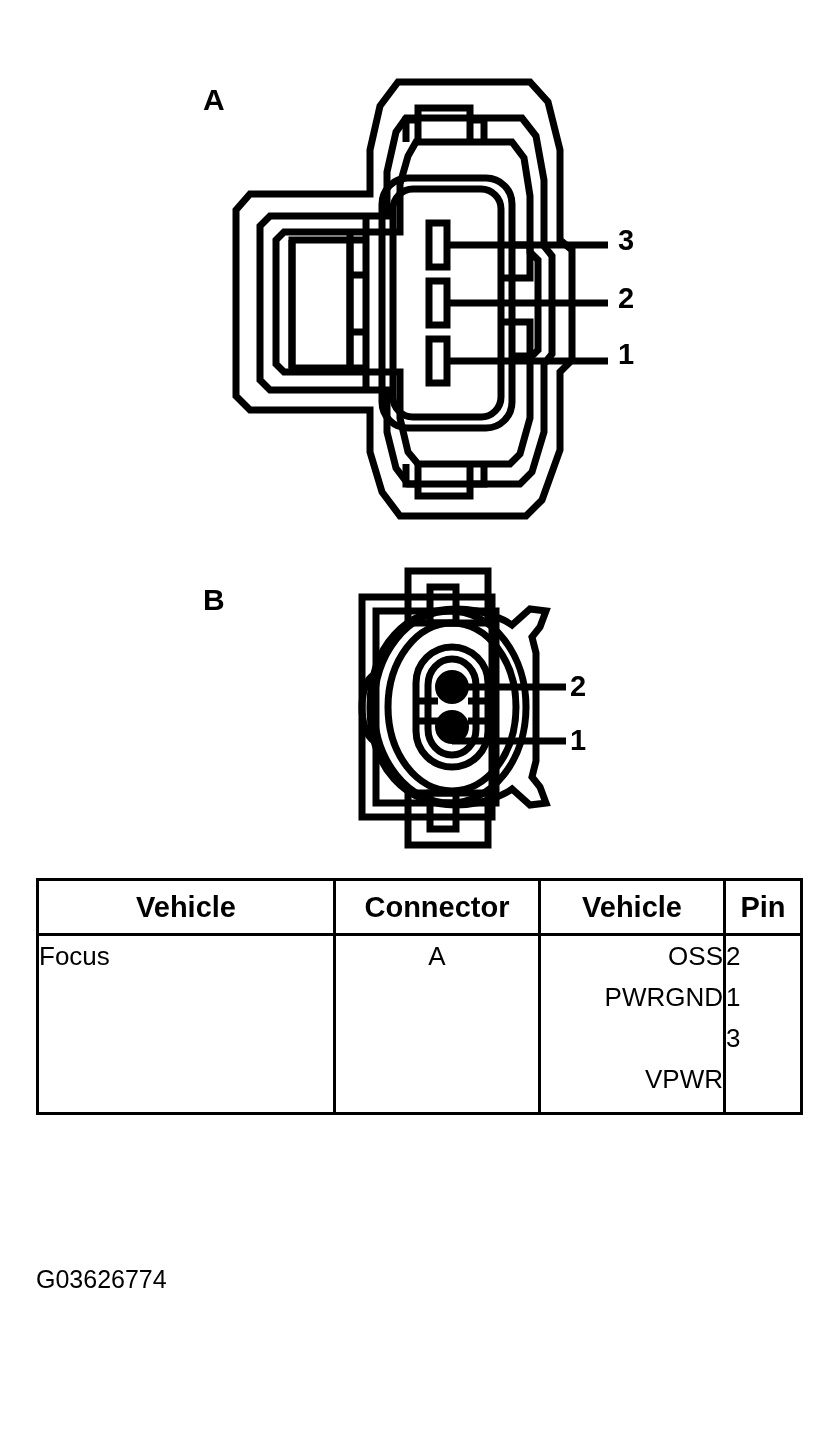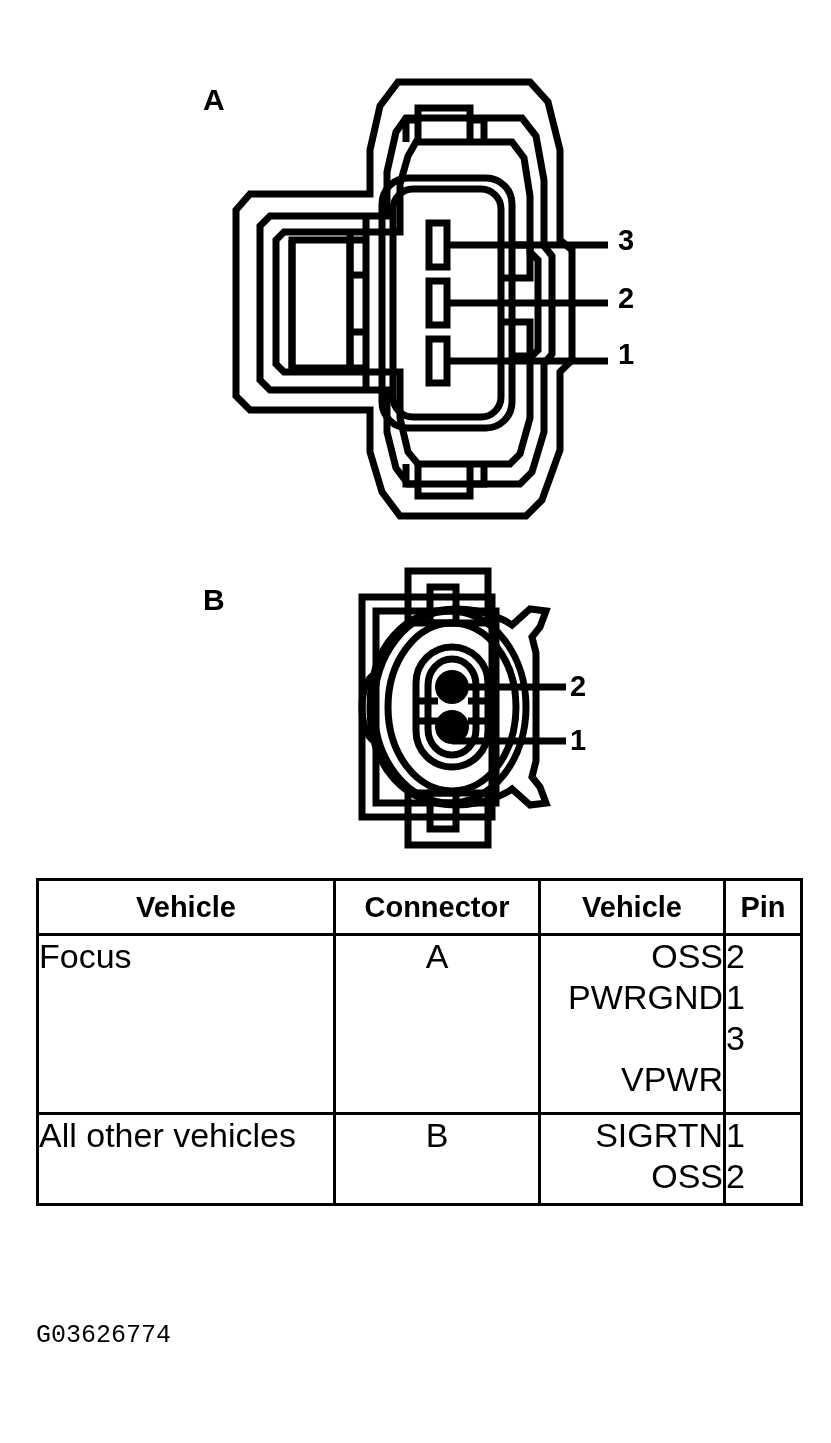--- a/index.html
+++ b/index.html
@@ -81,40 +81,40 @@
     white-space: nowrap;
   }
   .col-vehicle   { width: 294px; }
   .col-connector { width: 202px; }
   .col-circuit   { width: 182px; }
   .col-pin       { width: 74px;  }
 
   .cell-text {
     font-family: "Liberation Sans", sans-serif;
     font-weight: normal;
-    font-size: 34px;
+    font-size: 26px;
     line-height: 41px;
     white-space: pre-line;
     color: #000;
   }
   .cell-vehicle  { padding: 10px 0 0 8px; text-align: left; }
   .cell-conn     { padding: 10px 0 0 0;  text-align: center; }
   .cell-circuit  { padding: 10px 0 0 9px; text-align: right; }
   .cell-pin      { padding: 10px 0 0 9px; text-align: left; }
 
   .row-focus td      { height: 176px; }
   .row-ranger td     { height: 92px;  }
   .row-allothers td  { height: 88px;  }
 
   
   #figure-code {
     position: absolute;
     left: 36px;
-    top: 1322px;
-    font-family: Liberation Mono, monospace;
+    top: 1265px;
+    font-family: Liberation Sans, sans-serif;
     font-size: 25px;
     line-height: 28px;
     color: #000;
   }
 </style>
 </head>
 <body>
 
 <div class="fig-label" id="fig-label-a">A</div>
 
@@ -319,24 +319,16 @@
       <td class="cell-text cell-vehicle">Focus</td>
       <td class="cell-text cell-conn">A</td>
       <td class="cell-text cell-circuit">OSS
 PWRGND
 
 VPWR</td>
       <td class="cell-text cell-pin">2
 1
 3</td>
     </tr>
-    <tr class="row-allothers">
-      <td class="cell-text cell-vehicle">All other vehicles</td>
-      <td class="cell-text cell-conn">B</td>
-      <td class="cell-text cell-circuit">SIGRTN
-OSS</td>
-      <td class="cell-text cell-pin">1
-2</td>
-    </tr>
   </tbody>
 </table>
 
 <div id="figure-code">G03626774</div>
 
 </body></html>

